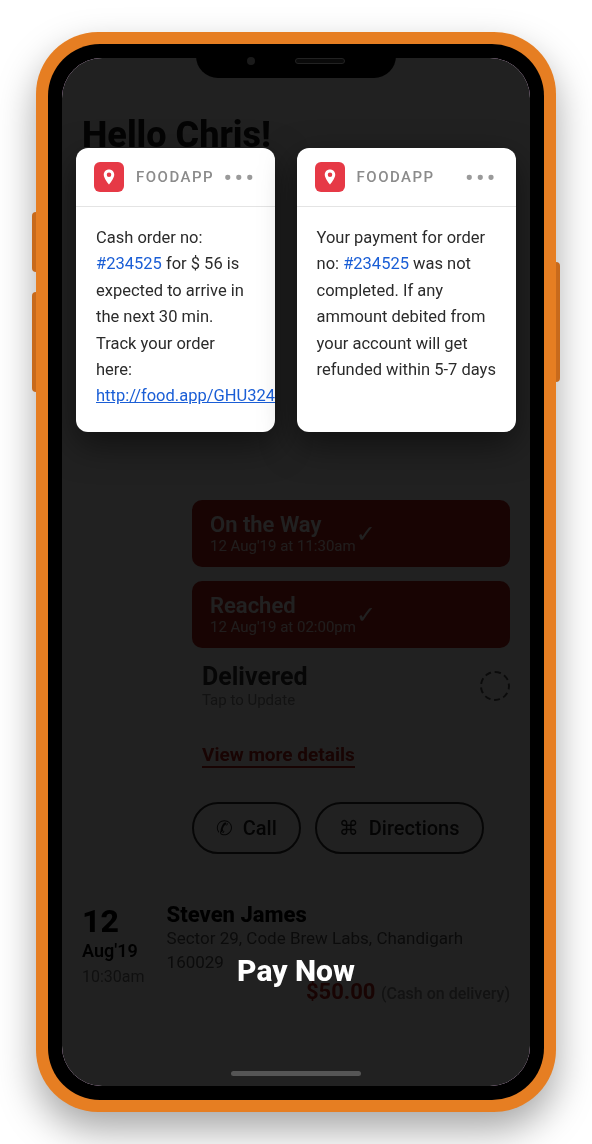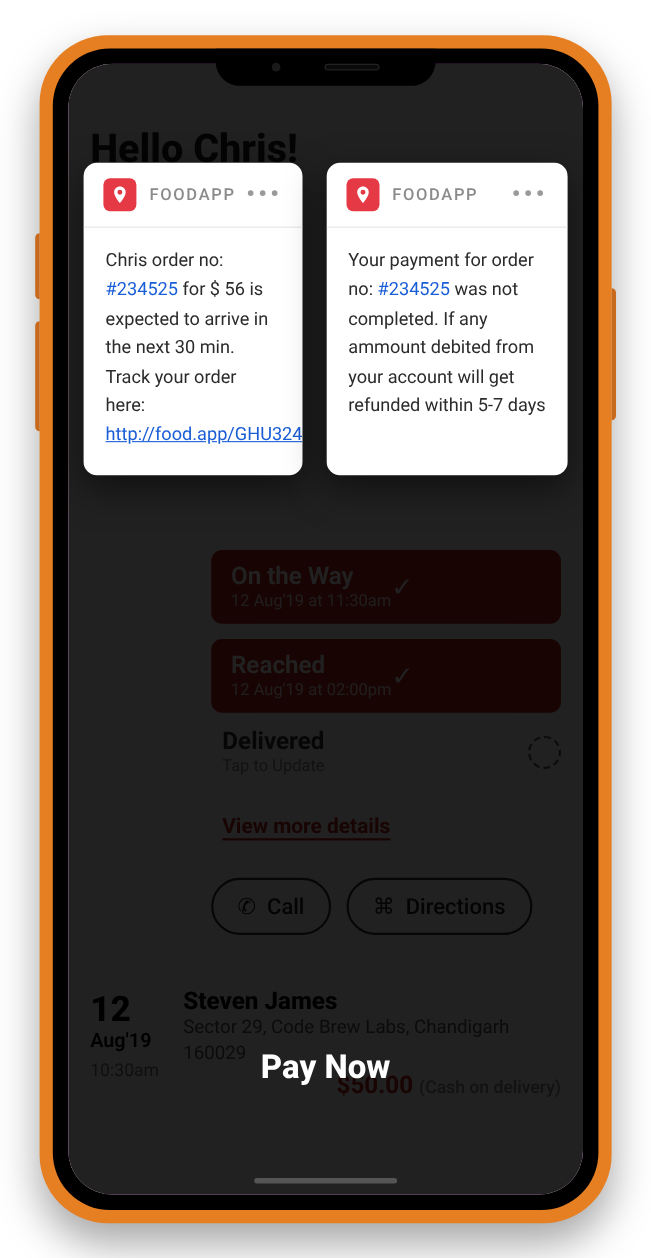--- a/index.html
+++ b/index.html
@@ -15,21 +15,21 @@
   .screen { width: 100%; height: 100%; background: #701a75; border-radius: 40px; position: relative; overflow: hidden; }
   
   .app-bg { position: absolute; inset: 0; padding: 30px 20px 20px 20px; color: #000; background: #fdfdfd; }
   .dim-overlay { position: absolute; inset: 0; background: rgba(0,0,0,0.87); z-index: 5; }
   .greet { font-size: 36px; font-weight: 800; color: #222; margin-top: 26px; }
   .status-card { background: #b8251a; color:#fff; border-radius:10px; padding:12px 18px; margin:14px 0 14px 110px; display:flex; align-items:center; justify-content:flex-start; }
   .status-card .t1 { font-size:22px; font-weight:600; }
   .status-card .t2 { font-size:15px; opacity:.85; }
   .check { font-size:24px; }
   .delivered { margin-left:120px; margin-top:14px; display:flex; justify-content:space-between; align-items:center; }
-  .delivered .t1 { font-size:22px; font-weight:700; color:#333;text-align:center; }
+  .delivered .t1 { font-size:25px; font-weight:700; color:#333;text-align:center; }
   .delivered .t2 { font-size:15px; color:#888; }
   .view-more { margin:34px 0 0 120px; color:#b8251a; font-weight:700; font-size:19px; border-bottom:2px solid #b8251a; width:fit-content; }
   .pill-row { display:flex; gap:14px; margin:34px 0 0 110px; }
   .pill { border:2px solid #333; border-radius:30px; padding:12px 22px; display:flex; align-items:center; gap:10px; font-size:20px; font-weight:500; color:#222; }
   .order-sec { display:flex; gap:22px; margin-top:48px; }
   .date-col .d1 { font-size:32px; font-weight:800; }
   .date-col .d2 { font-size:18px; font-weight:600; }
   .date-col .d3 { font-size:16px; color:#777; margin-top:6px; }
   .ord-col .o1 { font-size:22px; font-weight:800; }
   .ord-col .o2 { font-size:17px; color:#555; line-height:1.4; }
@@ -129,21 +129,21 @@
           <div class="notif-head">
             <div class="app-icon">
               <svg viewBox="0 0 24 24">
                   <path d="M12 2C8 2 5 5 5 9c0 5 7 13 7 13s7-8 7-13c0-4-3-7-7-7zm0 10a3 3 0 110-6 3 3 0 010 6z"></path>
                 </svg>
             </div>
             <div class="app-name">FOODAPP</div>
             <div class="kebab">•••</div>
           </div>
           <div class="notif-body">
-            <span>Chris order no: </span><span class="order-link">#234525</span><span> for $ 56  is expected to arrive  in the next 30 min. Track your order here: </span><a href="#">http://food.app/GHU324</a>
+            <span>Cash order no: </span><span class="order-link">#234525</span><span> for $ 56  is expected to arrive  in the next 30 min. Track your order here: </span><a href="#">http://food.app/GHU324</a>
           </div>
         </div>
 
         <div class="notif">
           <div class="notif-head">
             <div class="app-icon">
               <svg viewBox="0 0 24 24">
                   <path d="M12 2C8 2 5 5 5 9c0 5 7 13 7 13s7-8 7-13c0-4-3-7-7-7zm0 10a3 3 0 110-6 3 3 0 010 6z"></path>
                 </svg>
             </div>

